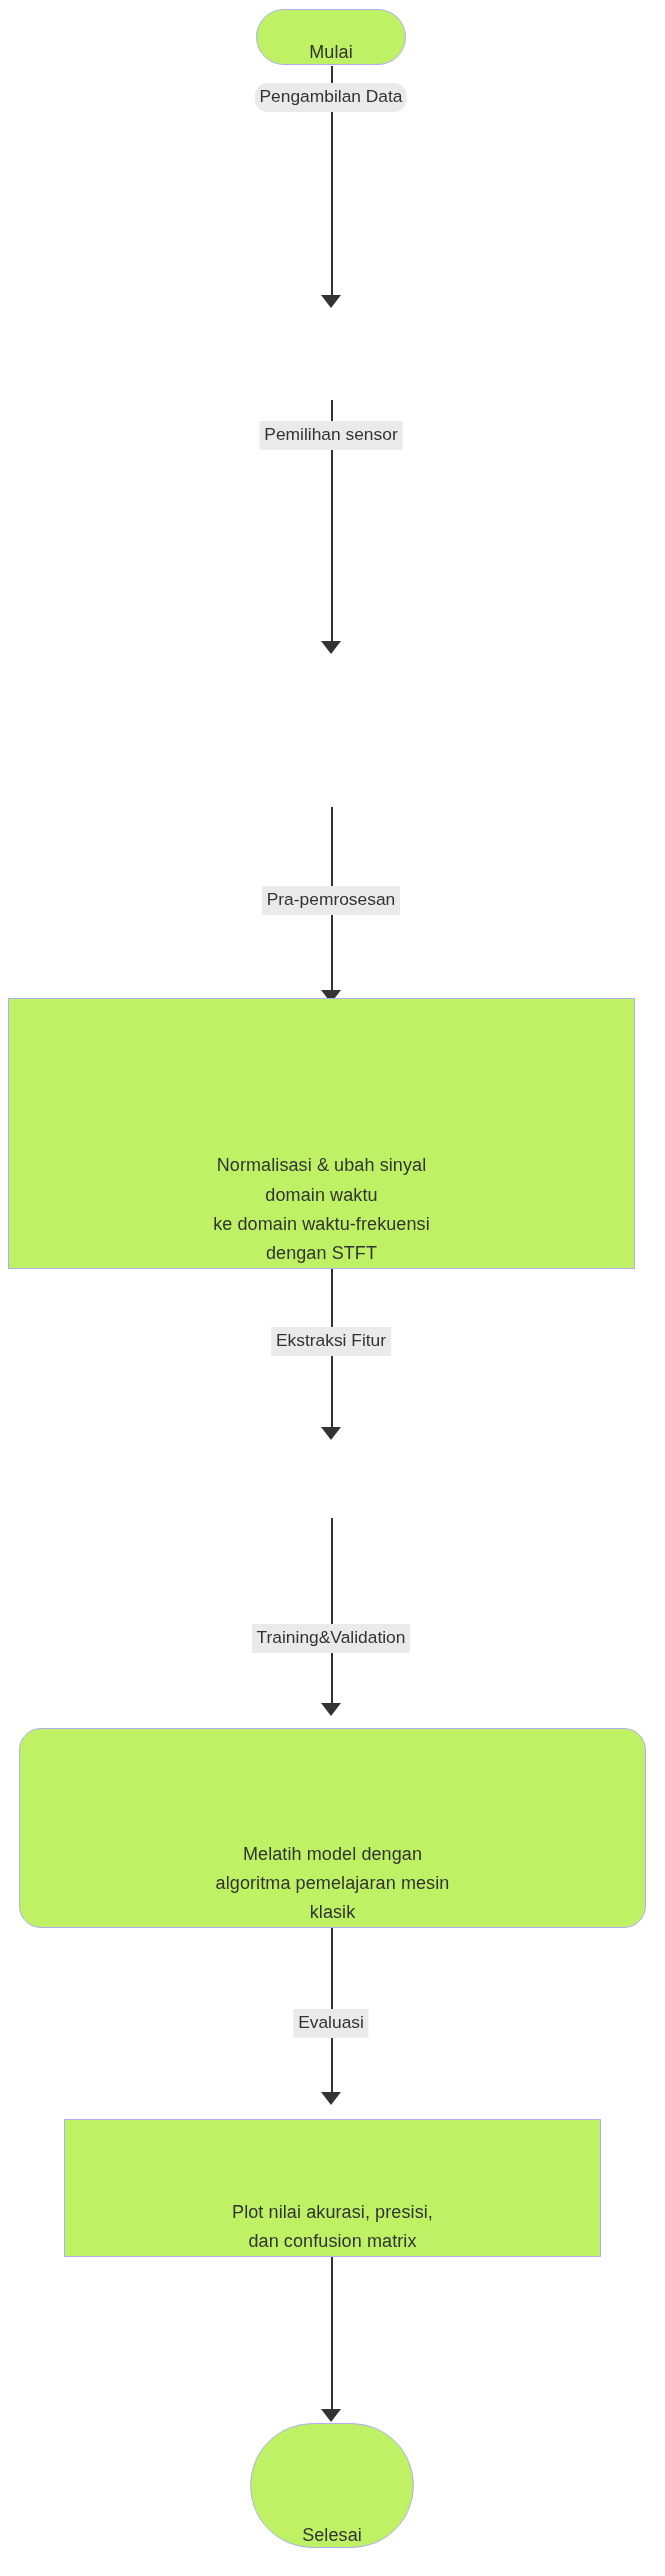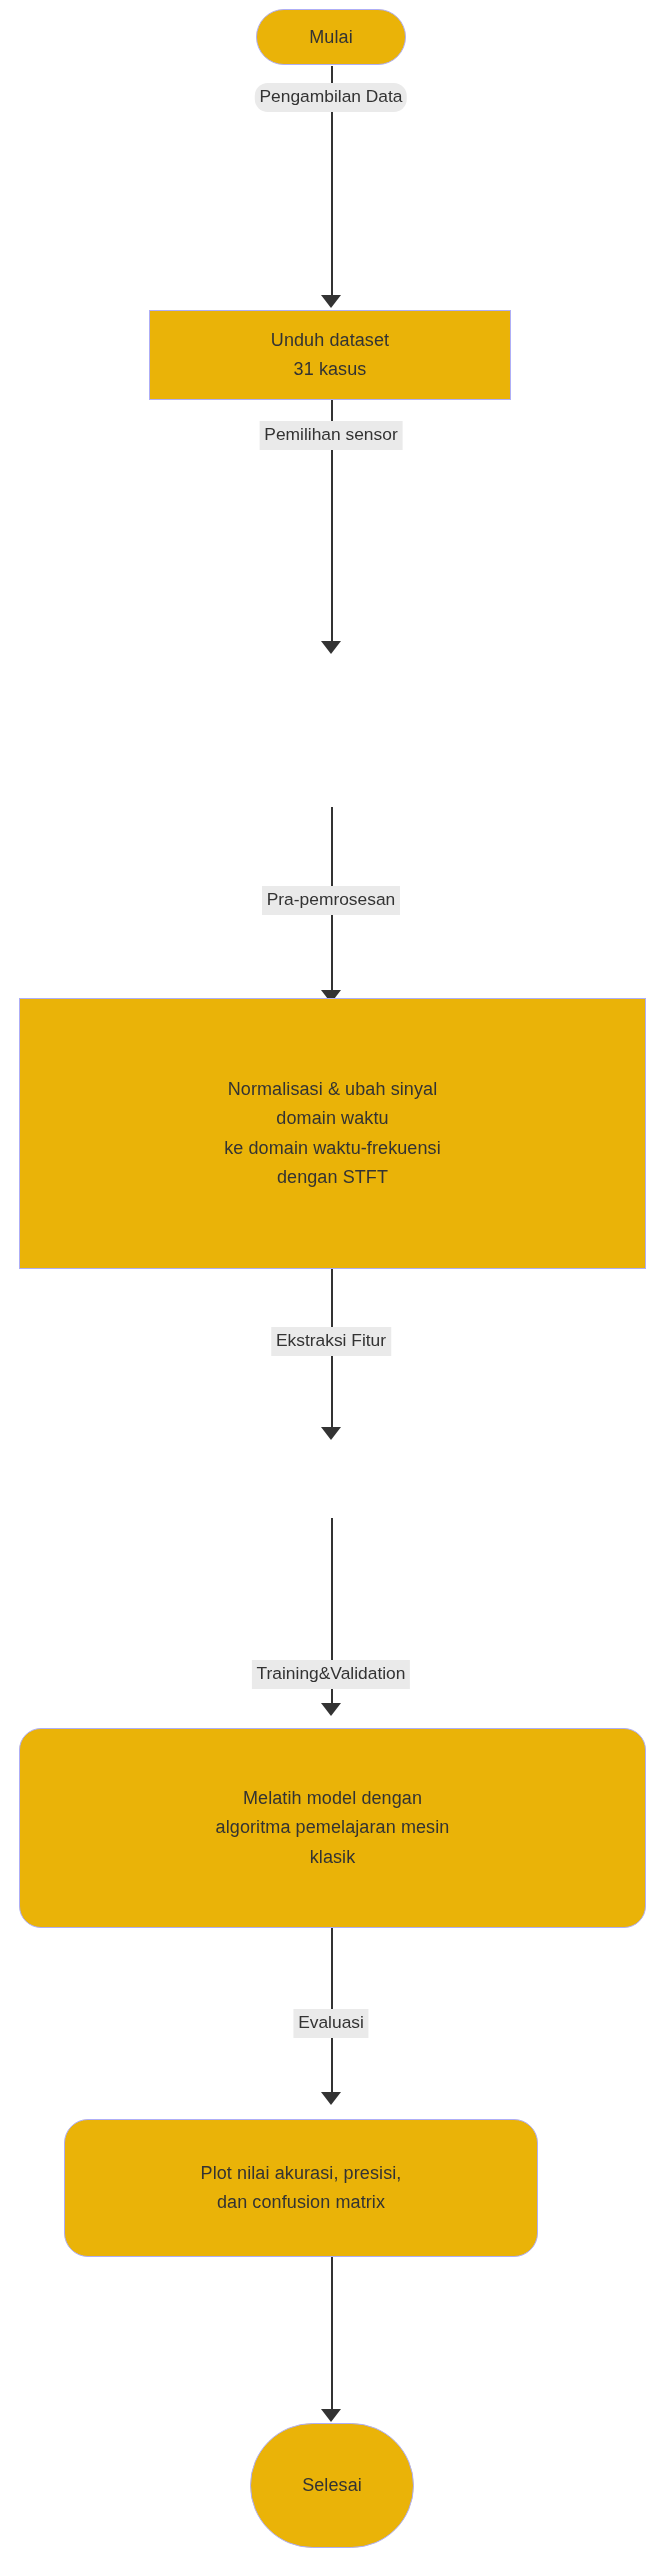--- a/index.html
+++ b/index.html
@@ -19,24 +19,24 @@
     height: 2576px;
     margin: 0 auto;
     background: #ffffff;
     overflow: hidden;
   }
 
   
   .node {
     position: absolute;
     box-sizing: border-box;
-    background: #eab308;
+    background: #bef264;
     border: 1.3px solid #AEAEF6;
     display: flex;
-    align-items: center;
+    align-items: flex-end;
     justify-content: center;
     text-align: center;
   }
   .node .node-label {
     font-size: 18px;
     line-height: 1.62;
     color: #333333;
     white-space: pre-line;
     padding: 0 9.4px;
     letter-spacing: 0.1px;
@@ -85,61 +85,57 @@
 <div id="flowchart">
 
   <div class="node terminator" style="left:256px; top:9.4px; width:150px; height:56px;">
     <span class="node-label">Mulai</span>
   </div>
 
   <div class="connector" style="top:66px; height:231px;"></div>
   <div class="arrowhead" style="top:295px;"></div>
   <div class="edge-label" style="top:83px;border-radius:13px;">Pengambilan Data</div>
 
-  <div class="node" style="left:149px; top:310px; width:362px; height:90px;">
-    <span class="node-label">Unduh dataset
-31 kasus</span>
-  </div>
 
   <div class="connector" style="top:400px; height:243px;"></div>
   <div class="arrowhead" style="top:641px;"></div>
   <div class="edge-label" style="top:421px;">Pemilihan sensor</div>
 
 
   <div class="connector" style="top:807px; height:185px;"></div>
   <div class="arrowhead" style="top:990px;"></div>
   <div class="edge-label" style="top:886px;">Pra-pemrosesan</div>
 
-  <div class="node" style="left:19px; top:998px; width:627px; height:271px;">
+  <div class="node" style="left:8px; top:998px; width:627px; height:271px;">
     <span class="node-label">Normalisasi &amp; ubah sinyal
 domain waktu
 ke domain waktu-frekuensi
 dengan STFT</span>
   </div>
 
   <div class="connector" style="top:1269px; height:159px;"></div>
   <div class="arrowhead" style="top:1427px;"></div>
   <div class="edge-label" style="top:1327px;">Ekstraksi Fitur</div>
 
 
   <div class="connector" style="top:1518px; height:187px;"></div>
   <div class="arrowhead" style="top:1703px;"></div>
-  <div class="edge-label" style="top:1660px;">Training&amp;Validation</div>
+  <div class="edge-label" style="top:1624px;">Training&amp;Validation</div>
 
   <div class="node" style="left:19px; top:1728px; width:627px; height:200px;border-radius:22px;">
     <span class="node-label">Melatih model dengan
 algoritma pemelajaran mesin
 klasik</span>
   </div>
 
   <div class="connector" style="top:1928px; height:165px;"></div>
   <div class="arrowhead" style="top:2092px;"></div>
   <div class="edge-label" style="top:2009px;">Evaluasi</div>
 
-  <div class="node" style="left:64px; top:2119px; width:474px; height:138px;border-radius:24px;">
+  <div class="node" style="left:64px; top:2119px; width:537px; height:138px;">
     <span class="node-label">Plot nilai akurasi, presisi,
 dan confusion matrix</span>
   </div>
 
   <div class="connector" style="top:2257px; height:153px;"></div>
   <div class="arrowhead" style="top:2409px;"></div>
 
   <div class="node terminator" style="left:250px; top:2423px; width:164px; height:125px;">
     <span class="node-label">Selesai</span>
   </div>

